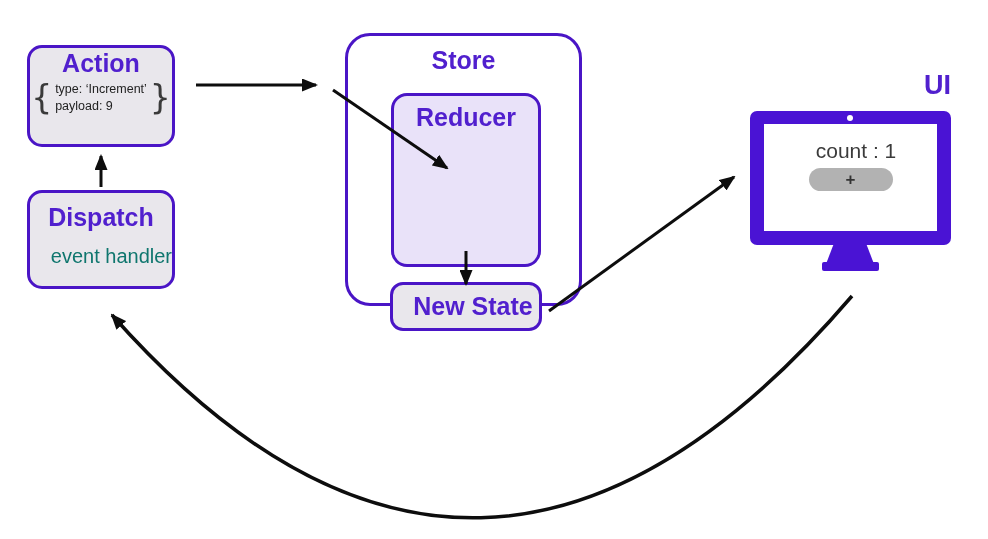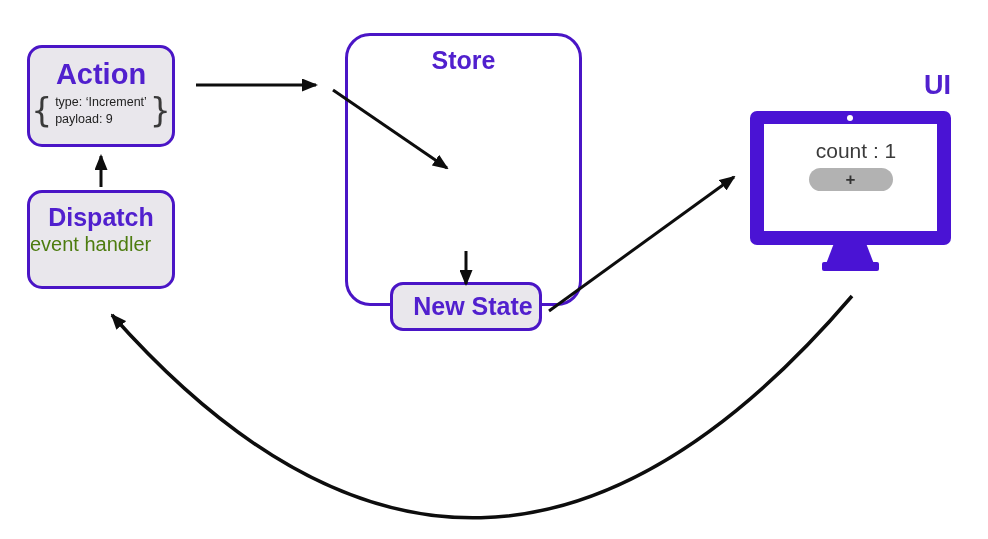--- a/index.html
+++ b/index.html
@@ -6,29 +6,29 @@
   .canvas{
     position:relative;width:988px;height:539px;background:#ffffff;overflow:hidden;
     font-family:"Liberation Sans", sans-serif;
   }
   .node{position:absolute;box-sizing:border-box;border:3px solid #4a15c6;}
   .gray-fill{background:#e9e7ec;}
   .node-title{color:#5120ce;font-weight:bold;text-align:center;}
 
   
   .action-box{left:27px;top:45px;width:148px;height:102px;border-radius:15px;}
-  .action-box .node-title{font-size:29px;margin-top:10px;}
+  .action-box .node-title{font-size:25px;margin-top:1px;}
   .payload-row{display:flex;justify-content:center;align-items:center;margin-top:1px;}
   .brace{font-family:"DejaVu Sans", sans-serif;font-size:33px;font-weight:400;color:#3a3a3a;line-height:38px;}
   .payload-lines{font-size:12.5px;color:#222;line-height:1.35;text-align:left;margin:0 3px;}
 
   
   .dispatch-box{left:27px;top:190px;width:148px;height:99px;border-radius:15px;}
   .dispatch-box .node-title{font-size:25px;margin-top:10px;text-align:center;}
-  .dispatch-sub{font-size:20px;color:#4d7c0f;text-align:left;margin-top:1px;}
+  .dispatch-sub{font-size:20px;color:#0f766e;text-align:right;margin-top:13px;}
 
   
   .store-box{left:345px;top:33px;width:237px;height:273px;border-radius:25px;background:transparent;}
   .store-box .node-title{font-size:25px;margin-top:10px;}
 
   
   .reducer-box{left:391px;top:93px;width:150px;height:174px;border-radius:16px;background:#e9e2f9;}
   .reducer-box .node-title{font-size:25px;margin-top:7px;}
 
   
@@ -72,20 +72,23 @@
 
   <div class="node gray-fill dispatch-box">
     <div class="node-title">Dispatch</div>
     <div class="dispatch-sub">event handler</div>
   </div>
 
   <div class="node store-box">
     <div class="node-title">Store</div>
   </div>
 
+  <div class="node reducer-box">
+    <div class="node-title">Reducer</div>
+  </div>
 
   <div class="node gray-fill newstate-box">
     <div class="node-title">New State</div>
   </div>
 
   <div class="ui-label">UI</div>
   <div class="monitor-frame">
     <div class="camera-dot"></div>
     <div class="monitor-screen">
       <div class="counter-text">count : 1</div>

